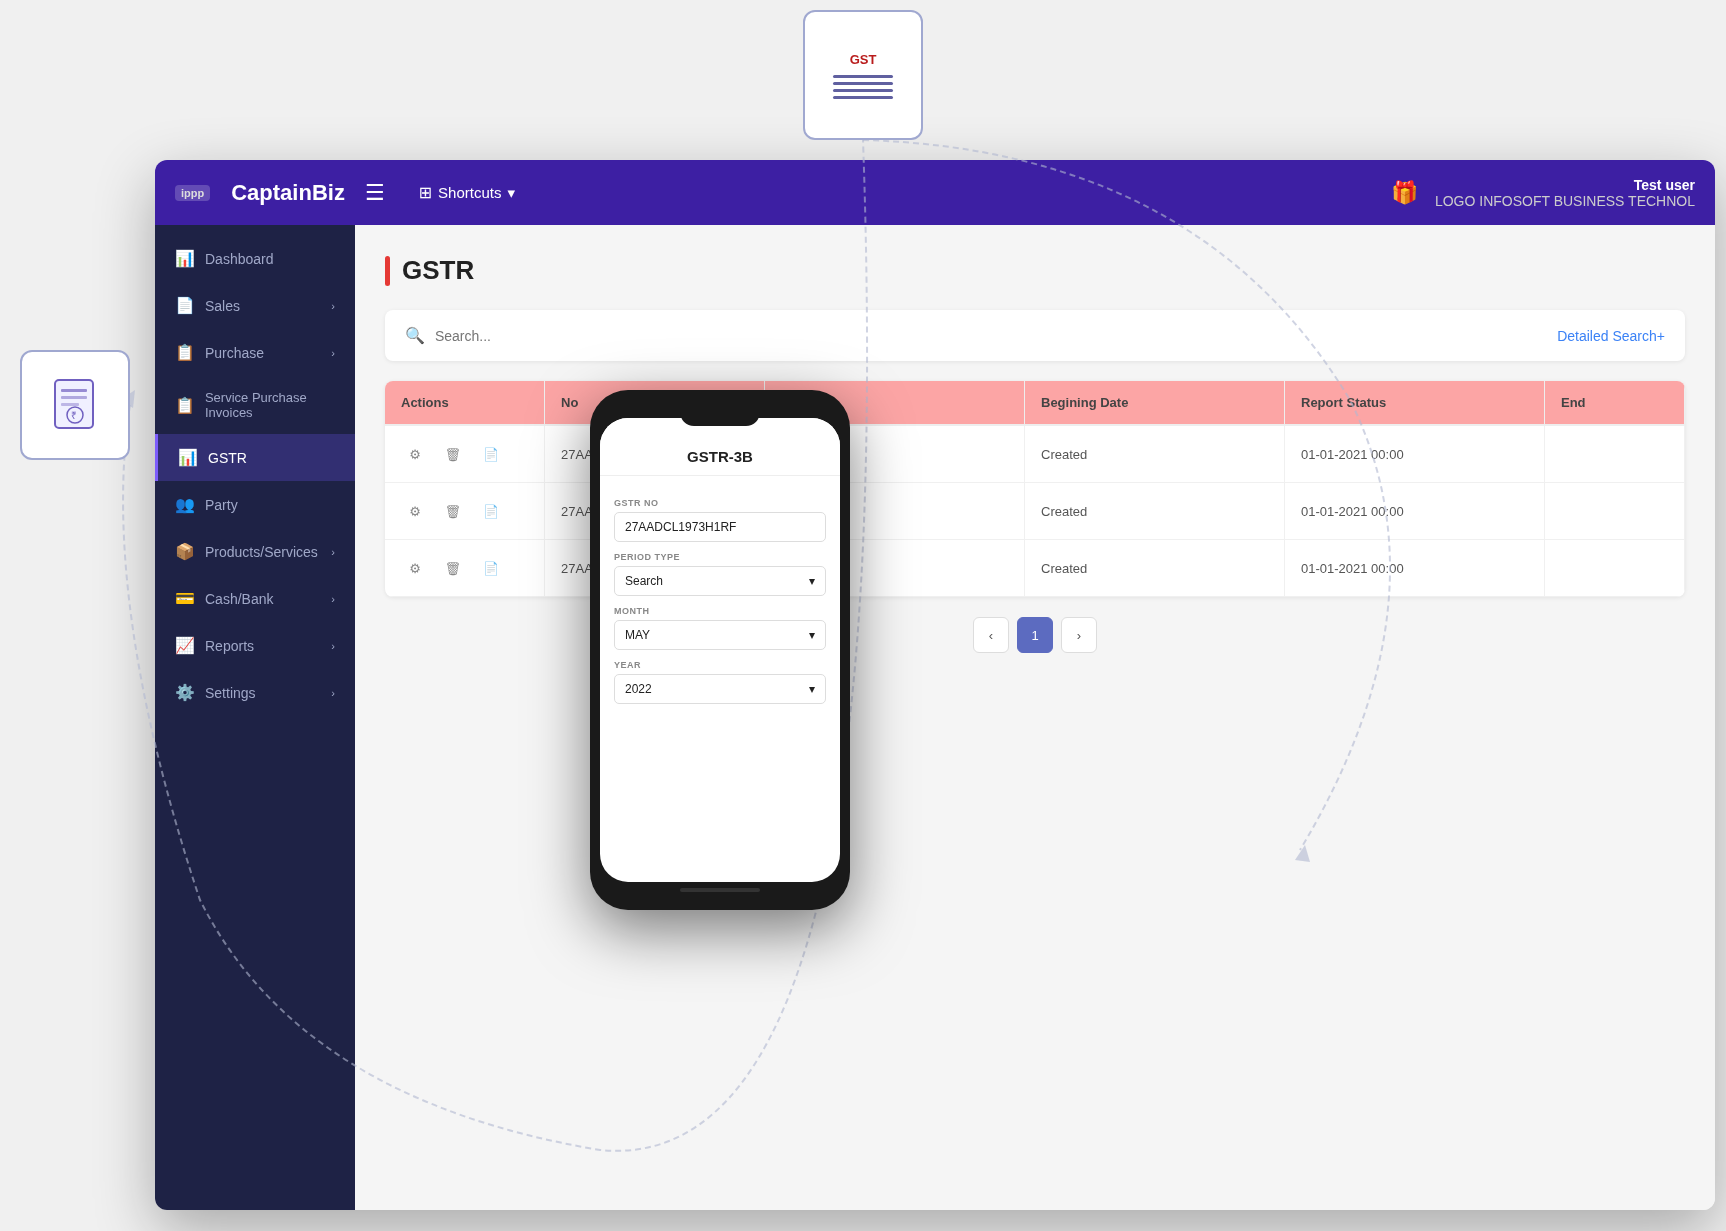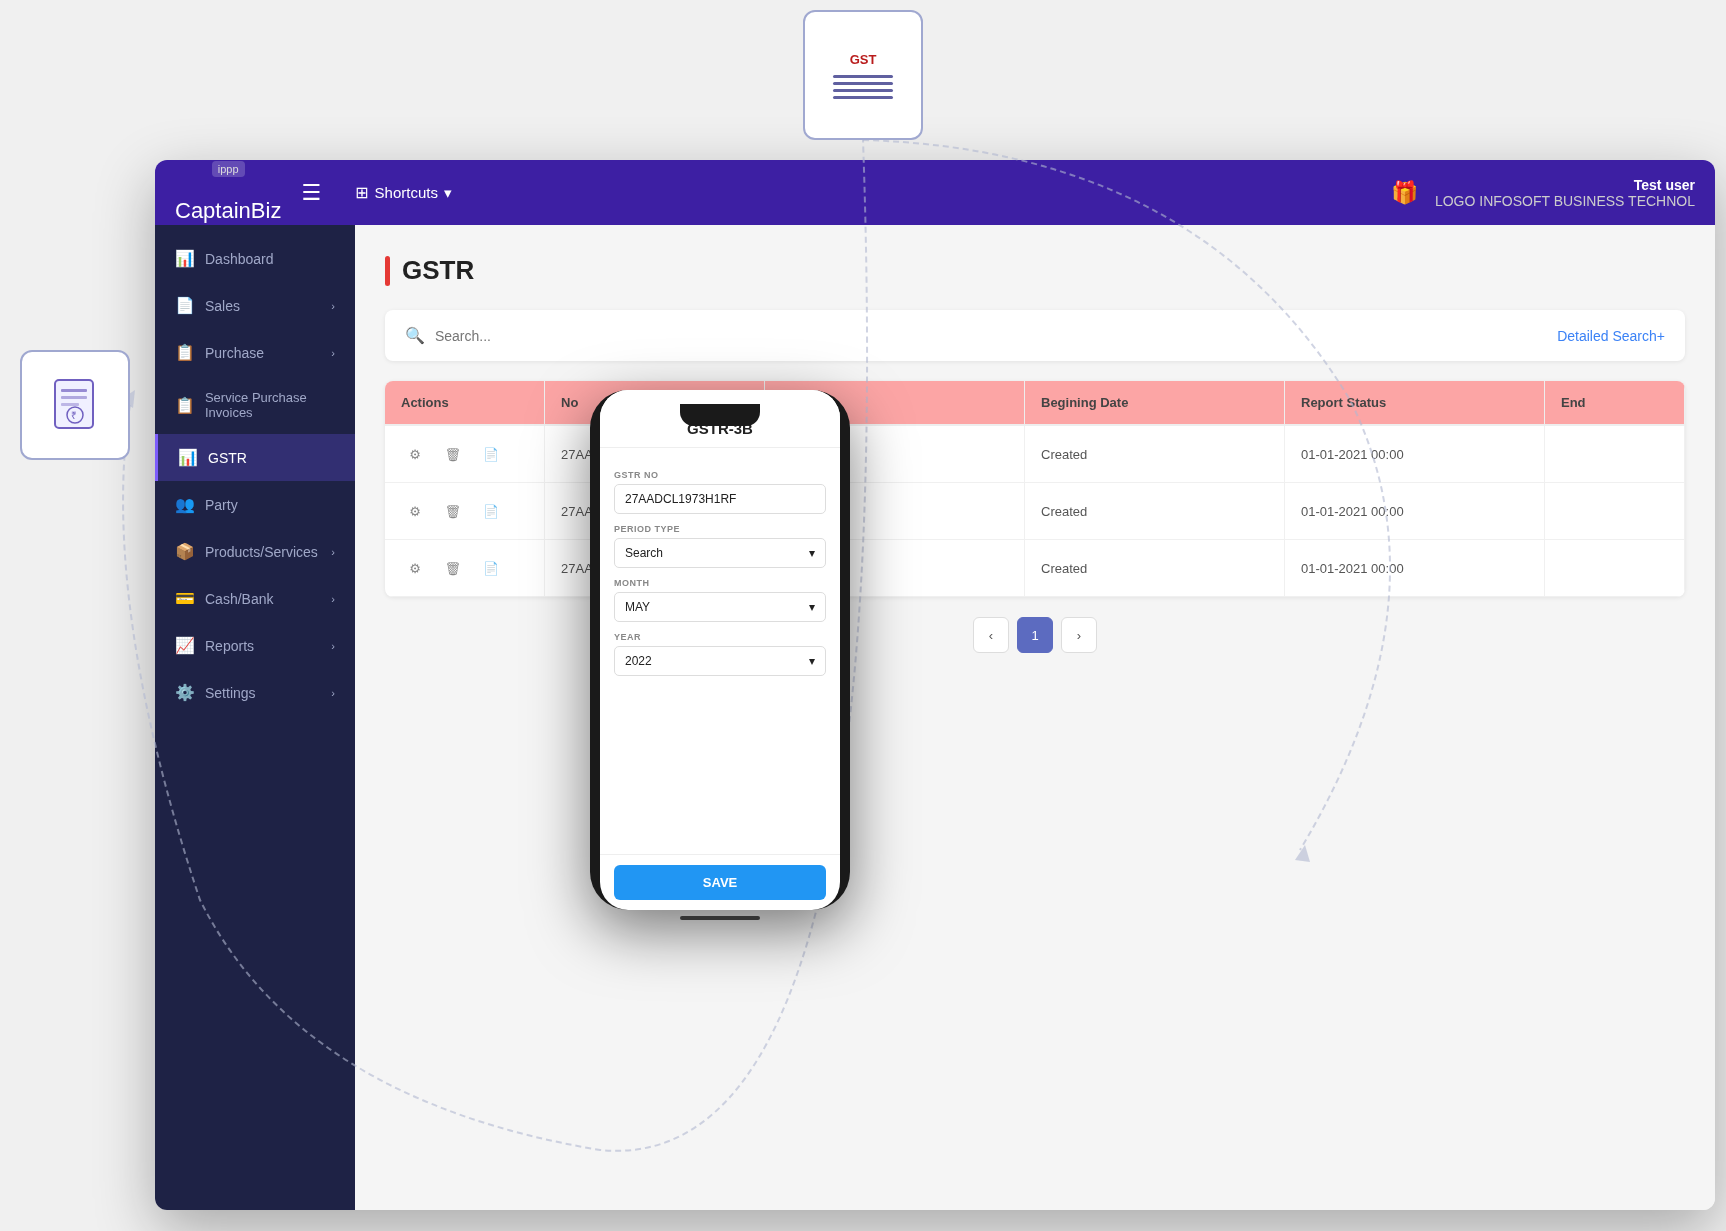--- a/index.html
+++ b/index.html
@@ -88,25 +88,24 @@
       background: #3d1fa3;
       height: 65px;
       display: flex;
       align-items: center;
       padding: 0 20px;
       gap: 20px;
     }
     .navbar-logo {
       color: white;
       font-size: 22px;
-      font-weight: normal;
+      font-weight: bold;
       display: flex;
       align-items: center;
       gap: 21px;
-      flex-direction: column;
     }
     .navbar-logo .logo-icon {
       background: rgba(255,255,255,0.2);
       border-radius: 4px;
       padding: 2px 6px;
       font-size: 11px;
       color: #ddd;
     }
     .navbar-hamburger {
       color: white;
@@ -297,21 +296,21 @@
       left: 590px;
       width: 260px;
       height: 520px;
       z-index: 20;
     }
     .phone-frame {
       width: 260px;
       height: 520px;
       background: #1a1a1a;
       border-radius: 38px;
-      padding: 0 10px;
+      padding: 28px 10px;
       box-shadow: 0 20px 60px rgba(0,0,0,0.5);
       position: relative;
     }
     .phone-notch {
       position: absolute;
       top: 14px;
       left: 50%;
       transform: translateX(-50%);
       width: 80px;
       height: 22px;
@@ -639,20 +638,17 @@
         </div>
 
         <div class="phone-field-label">YEAR</div>
         <div class="phone-select">
           <span>2022</span>
           <span>▾</span>
         </div>
 
       </div>
 
-      <div class="phone-footer">
-        <button class="phone-save-btn">SAVE</button>
-      </div>
 
     </div>
     <div class="phone-home-indicator"></div>
   </div>
 </div>
 
 </body></html>

